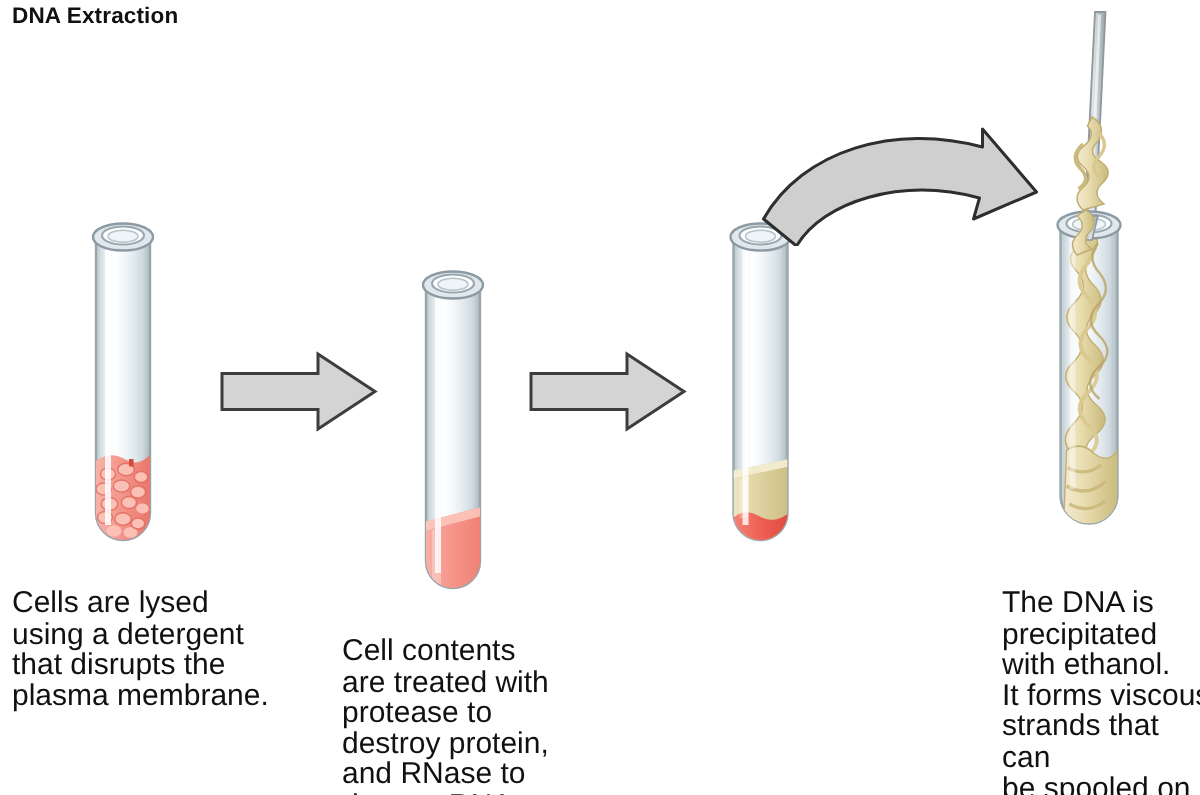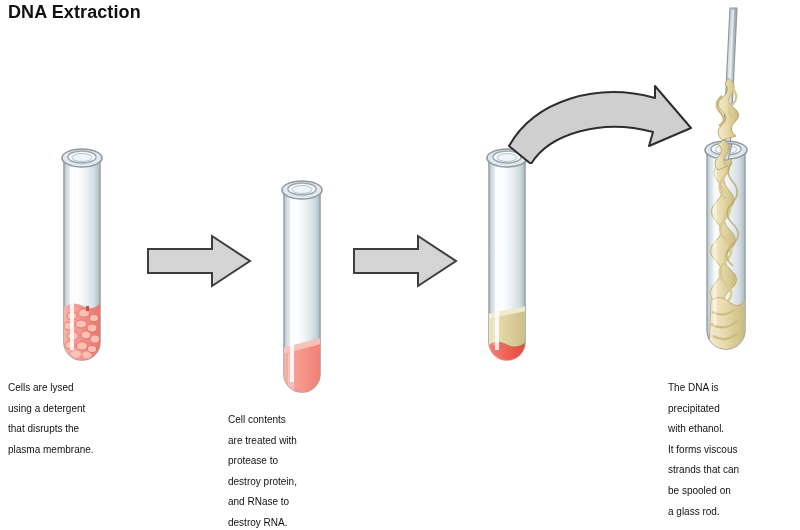--- a/index.html
+++ b/index.html
@@ -13,44 +13,44 @@
     position: relative;
     overflow: hidden;
     font-family: "Liberation Sans", sans-serif;
     color: #000000;
   }
 
   #figure-title {
     position: absolute;
     left: 8px;
     top: 2px;
-    font-size: 18px;
+    font-size: 15px;
     font-weight: bold;
     letter-spacing: 0.1px;
     color: #111111;
   }
 
   
   .step {
     position: absolute;
     top: 0;
     width: 200px;
     height: 530px;
   }
   #step-1 { left: 0px; }
   #step-2 { left: 220px; margin-top: 32px; }
   #step-3 { left: 425px; }
   #step-4 { left: 660px; }
 
   .caption {
     position: absolute;
-    top: 378px;
+    top: 392px;
     left: 8px;
     width: 190px;
-    font-size: 10px;
+    font-size: 20px;
     line-height: 20.6px;
     color: #111111;
     white-space: pre-line;
   }
   #step-4 .caption { width: 140px; }
 
   
   .tube-wrap {
     position: absolute;
     left: 42px;

